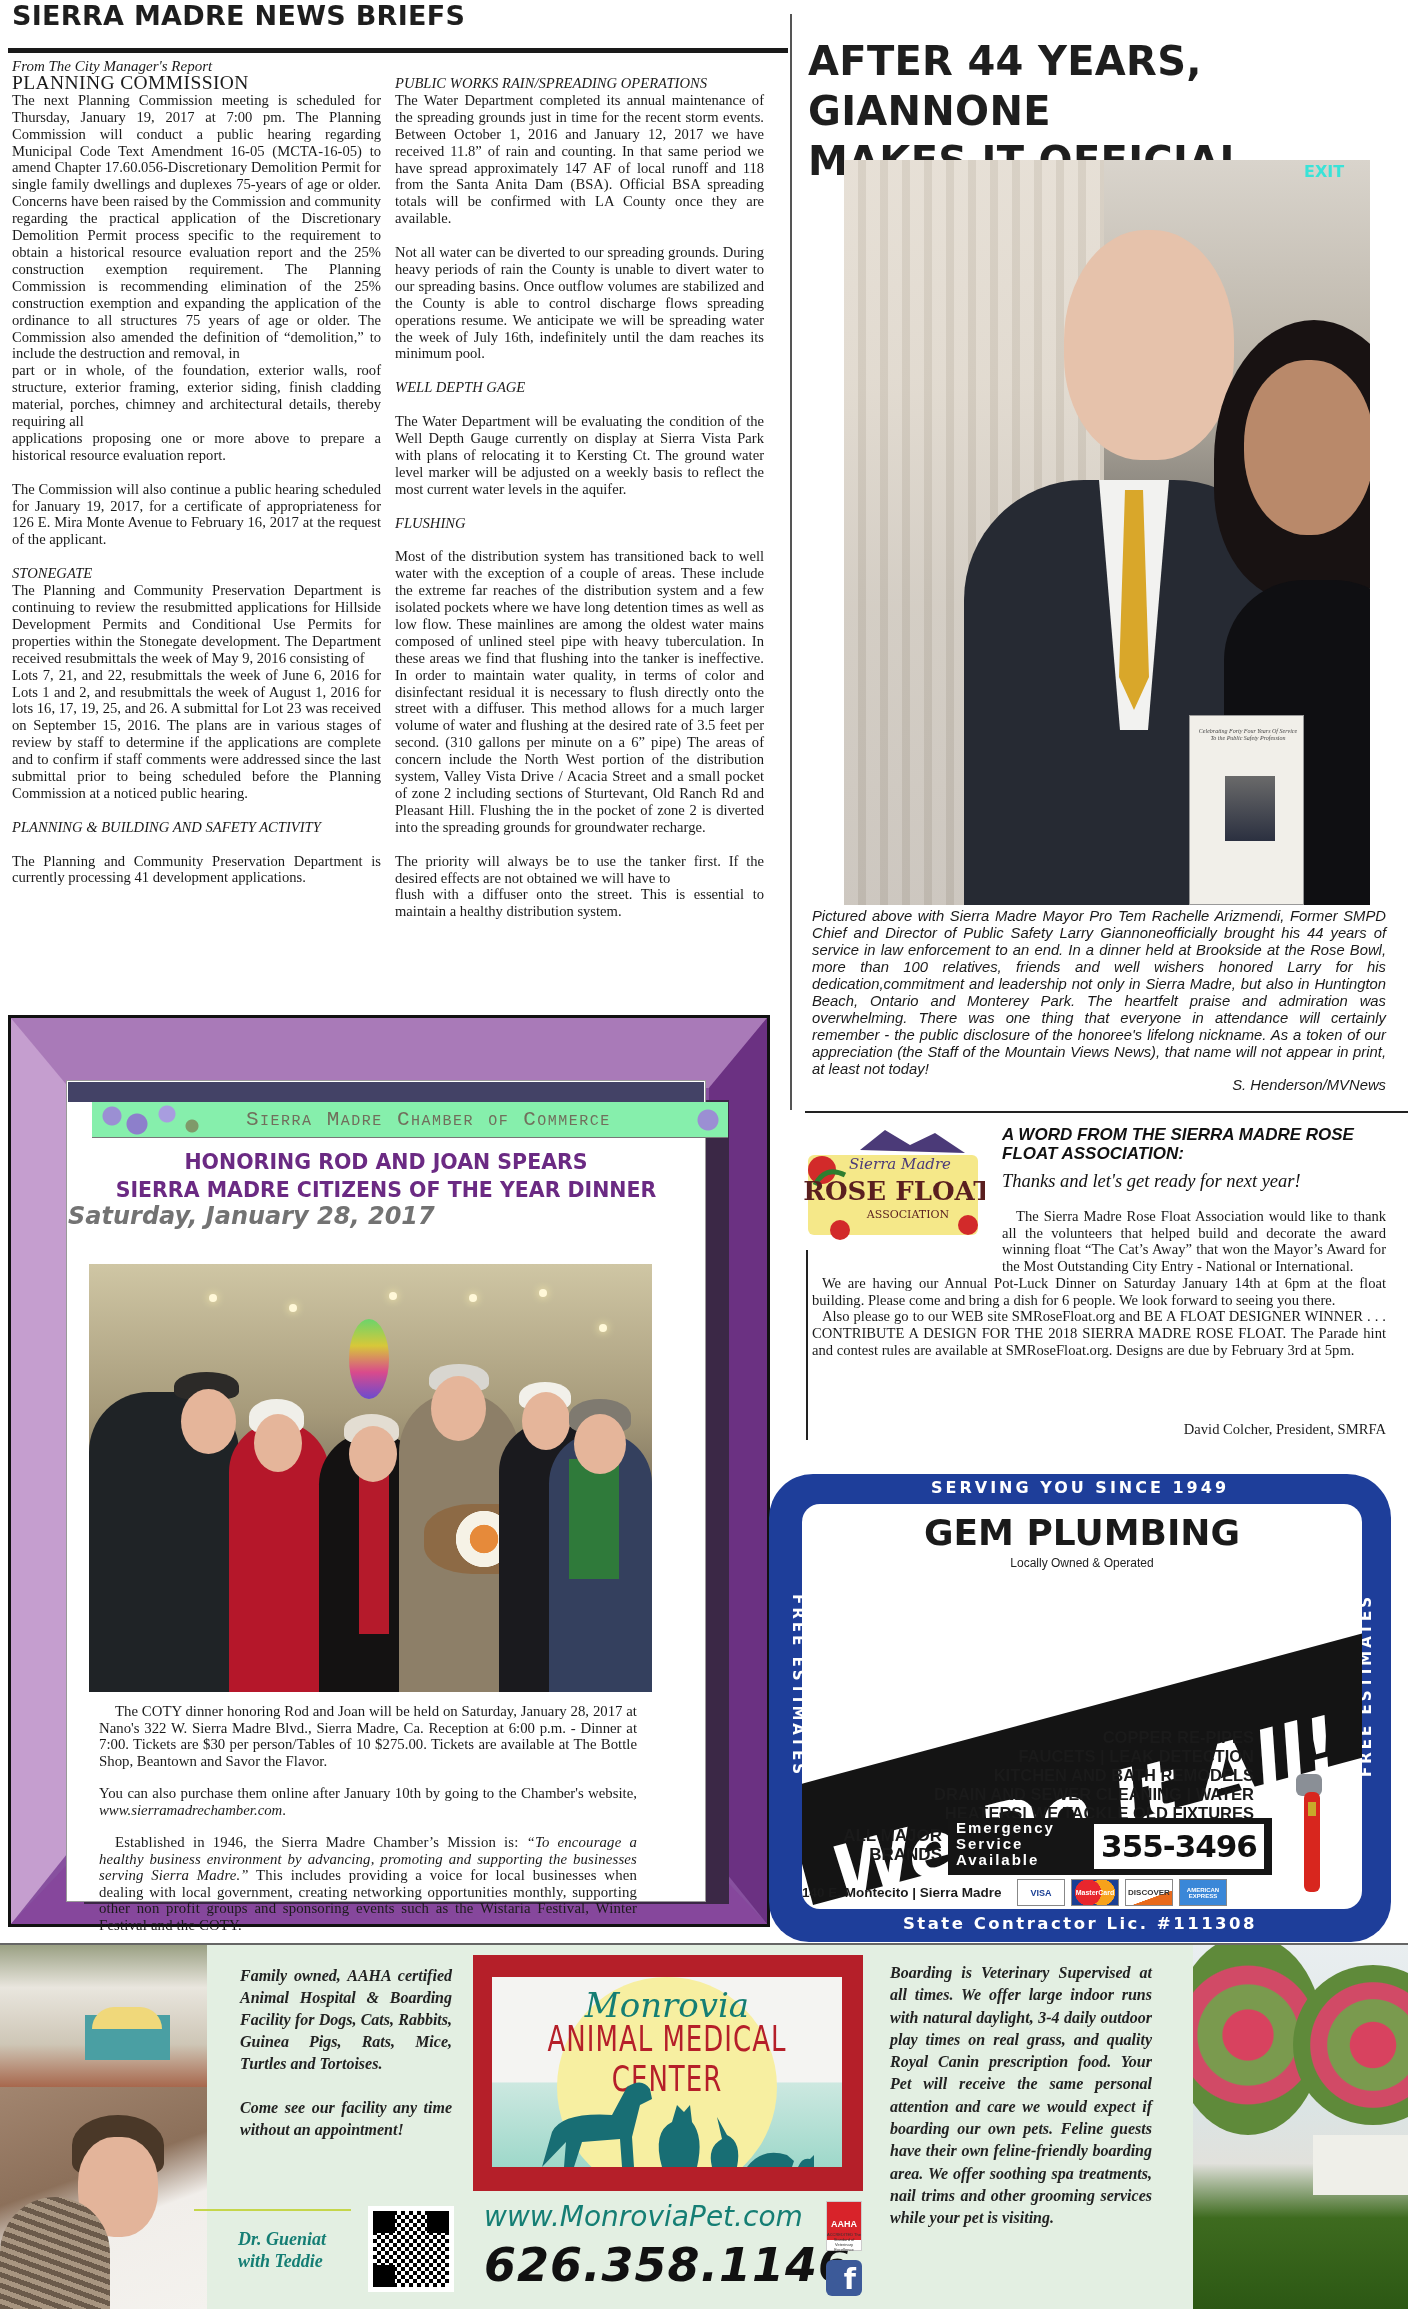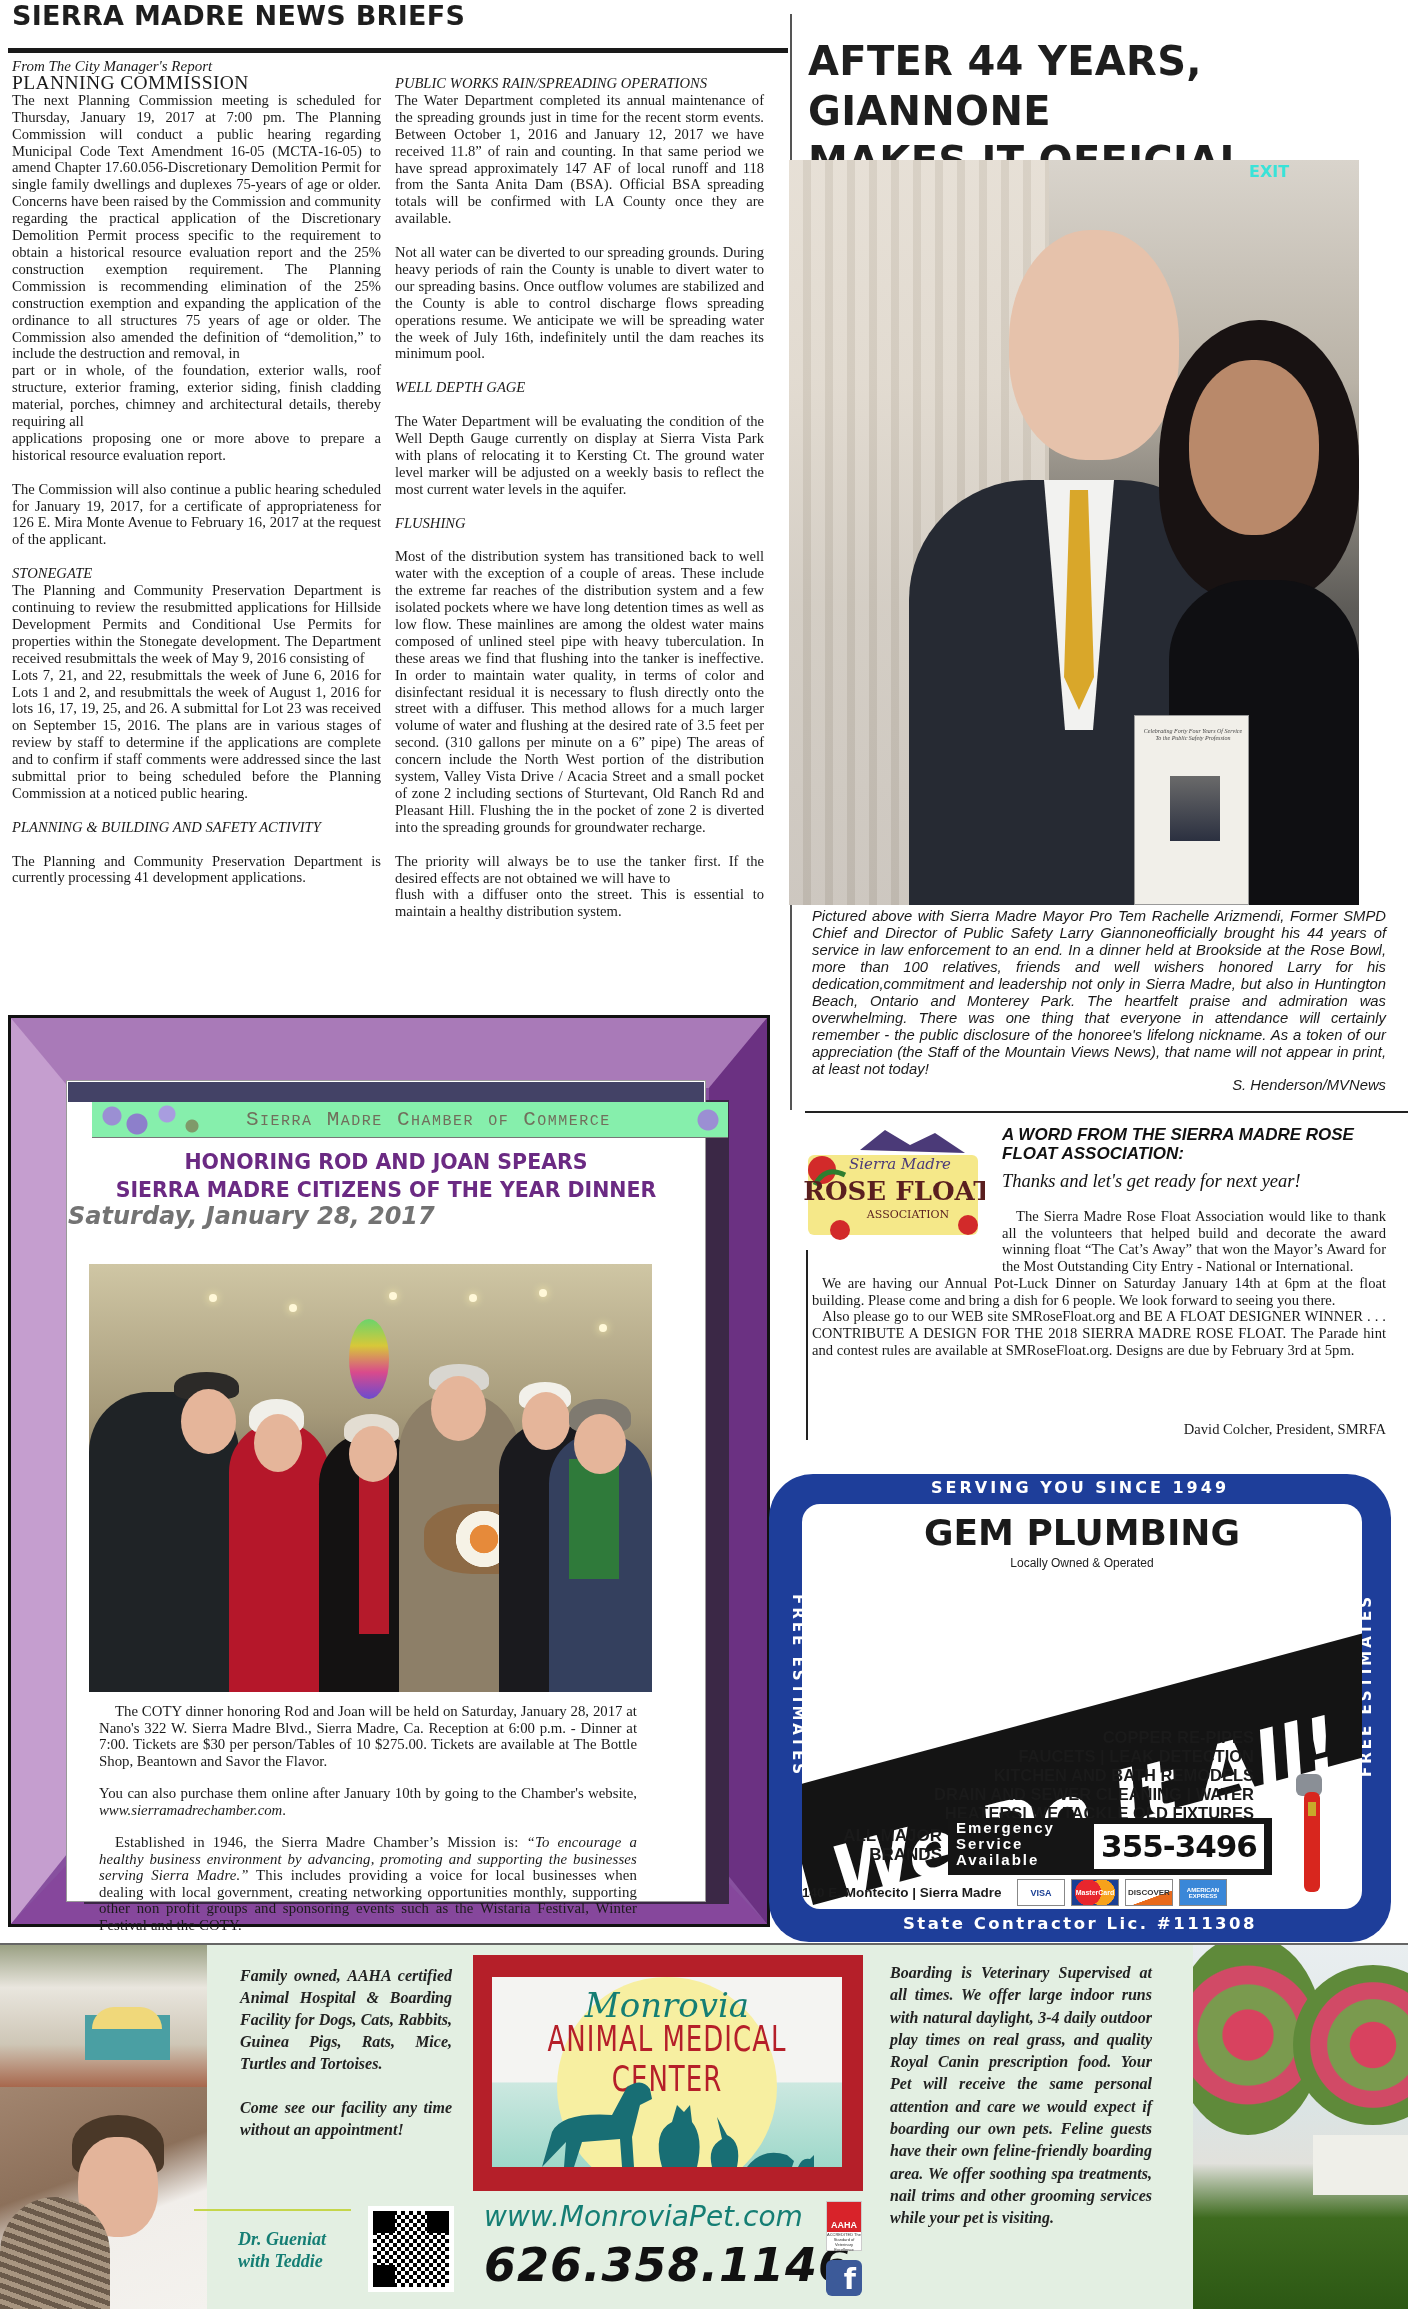--- a/index.html
+++ b/index.html
@@ -17,21 +17,21 @@
   .col p { margin: 0; }
   .col .gap { height: 16.9px; }
   .col .kicker { font-style: italic; }
   .source { font-style: italic; font-size: 15px; margin-bottom: 10px; }
   .section-title { font-size: 19.5px; letter-spacing: 0.4px; margin-bottom: 14px; }
   .col1 { left: 12px; top: 58px; width: 369px; }
   .col2 { left: 395px; top: 75px; width: 369px; }
 
   
   .big-head { left: 808px; top: 36px; width: 600px; font-family: "DejaVu Sans", sans-serif; font-weight: bold; font-size: 40px; line-height: 50px; color: #1e1e1e; letter-spacing: 0.3px; }
-  .g-photo { left: 789px; top: 160px; width: 570px; height: 745px; background:
+  .g-photo { left: 844px; top: 160px; width: 526px; height: 745px; background:
       radial-gradient(ellipse 80px 110px at 305px 200px, #e8c9b6 0%, #d8ac94 60%, transparent 62%),
       radial-gradient(ellipse 80px 100px at 455px 350px, #b48463 0%, #a27352 60%, transparent 62%),
       radial-gradient(ellipse 120px 170px at 470px 330px, #1a1414 0%, #1a1414 60%, transparent 62%),
       linear-gradient(180deg, #d9d4cc 0%, #b9b2a6 30%, #5e5c58 60%, #2f3038 100%);
     overflow: hidden; }
   .g-photo .curtain { position: absolute; left: 0; top: 0; width: 260px; height: 745px; background: repeating-linear-gradient(90deg, #e9e2d8 0 14px, #d8d0c4 14px 22px); opacity: .85; }
   .g-photo .suit { position: absolute; left: 120px; top: 320px; width: 330px; height: 425px; background: #262a33; border-radius: 120px 120px 0 0; }
   .g-photo .shirt { position: absolute; left: 255px; top: 320px; width: 70px; height: 250px; background: #f2f2f0; clip-path: polygon(0 0,100% 0,70% 100%,30% 100%); }
   .g-photo .tie { position: absolute; left: 275px; top: 330px; width: 30px; height: 220px; background: #d9a72a; clip-path: polygon(20% 0,80% 0,100% 85%,50% 100%,0 85%); }
   .g-photo .head1 { position: absolute; left: 220px; top: 70px; width: 170px; height: 230px; background: #e6c2ab; border-radius: 48% 48% 45% 45%; }
@@ -128,21 +128,21 @@
       repeating-conic-gradient(#000 0 25%, #fff 0 50%) 0 0/8px 8px; }
   .mon-logo-frame { left: 473px; top: 1955px; width: 390px; height: 236px; background: #b51f29; }
   .mon-logo { left: 492px; top: 1977px; width: 350px; height: 190px; background: linear-gradient(180deg, #f4f4f2 0%, #f4f4f2 55%, #cce8e0 56%, #9ed8ca 100%); overflow: hidden; }
   .mon-logo .sun { position: absolute; left: 65px; top: 0px; width: 220px; height: 220px; border-radius: 50%; background: #f7efa1; }
   .mon-logo .script { position: absolute; left: 0; top: 8px; width: 350px; text-align: center; font-family: "DejaVu Serif", serif; font-style: italic; font-size: 34px; color: #157e74; }
   .mon-logo .amc { position: absolute; left: 0; top: 52px; width: 350px; text-align: center; font-family: "DejaVu Sans", sans-serif; font-size: 26px; letter-spacing: 1px; color: #b51f29; transform: scaleY(1.35); }
   .mon-logo .animals { position: absolute; left: 30px; top: 100px; width: 300px; height: 90px; }
   .mon-url { left: 484px; top: 2200px; font-family: "DejaVu Sans", sans-serif; font-style: italic; font-size: 28px; color: #157e74; }
   .mon-phone { left: 484px; top: 2238px; font-family: "DejaVu Sans", sans-serif; font-style: italic; font-size: 46px; color: #111; letter-spacing: 1px; font-weight: bold; }
   .mon-aaha { left: 826px; top: 2201px; width: 36px; height: 50px; background: #fff; border: 1px solid #ccc; }
-  .mon-aaha .top { position: absolute; left: 0; top: 0; width: 34px; height: 30px; background: #d8232a; color: #fff; font-family: "Liberation Sans", sans-serif; font-weight: bold; font-size: 9px; display: flex; align-items: flex-end; justify-content: center; padding-bottom: 2px; }
+  .mon-aaha .top { position: absolute; left: 0; top: 0; width: 34px; height: 38px; background: #d8232a; color: #fff; font-family: "Liberation Sans", sans-serif; font-weight: bold; font-size: 9px; display: flex; align-items: flex-end; justify-content: center; padding-bottom: 11px; }
   .mon-aaha .acc { position: absolute; left: 0; top: 30px; width: 34px; font-family: "Liberation Sans", sans-serif; font-size: 4px; text-align: center; color: #333; }
   .mon-fb { left: 826px; top: 2260px; width: 36px; height: 36px; background: #3c5a99; border-radius: 6px; color: #fff; font-family: "DejaVu Sans", sans-serif; font-weight: bold; font-size: 28px; line-height: 40px; text-align: right; padding-right: 6px; }
   .mon-text2 { left: 890px; top: 1962px; width: 262px; font-style: italic; font-weight: bold; font-size: 16px; line-height: 22.3px; text-align: justify; color: #222; }
   .mon-photo3 { left: 1193px; top: 1945px; width: 215px; height: 364px; overflow: hidden; background: linear-gradient(180deg, #e9eef0 0%, #dbe4e4 45%, #e1e1dc 60%, #3e6b1f 75%, #2c5814 100%); }
   .mon-photo3 .bush { position: absolute; border-radius: 50%; background: radial-gradient(circle, #d8425f 0 20%, #7a9a4e 21% 40%, #d14a66 41% 55%, #5f8a3a 56% 100%); }
 </style>
 </head>
 <body>
 
 <div class="abs masthead">SIERRA MADRE NEWS BRIEFS</div>

